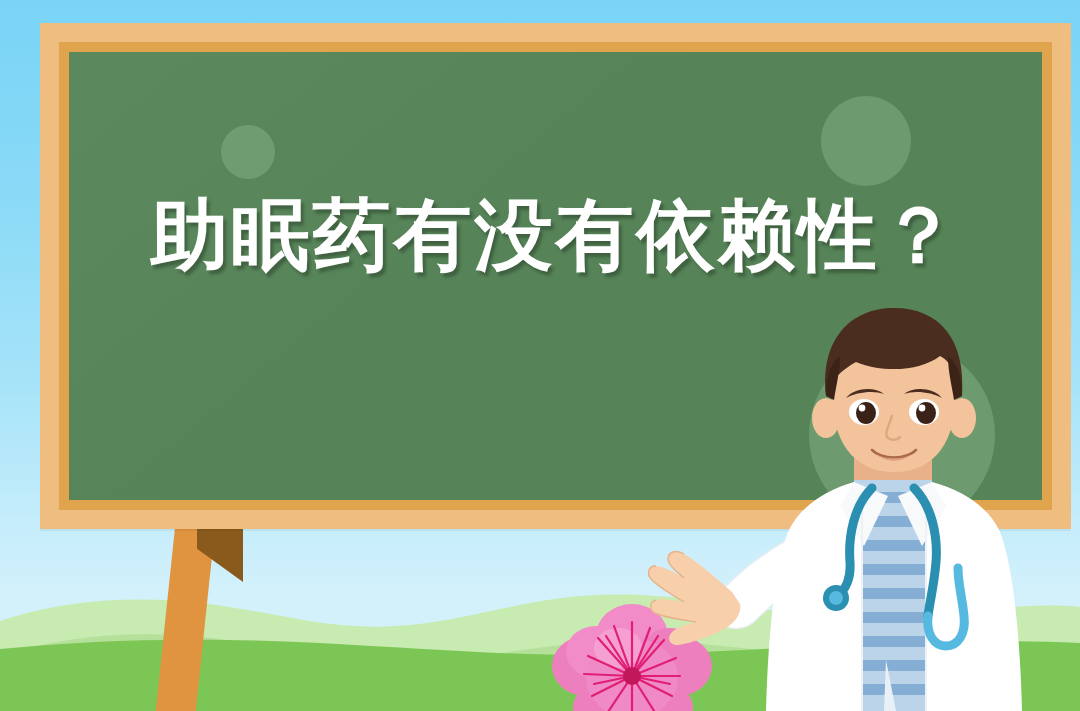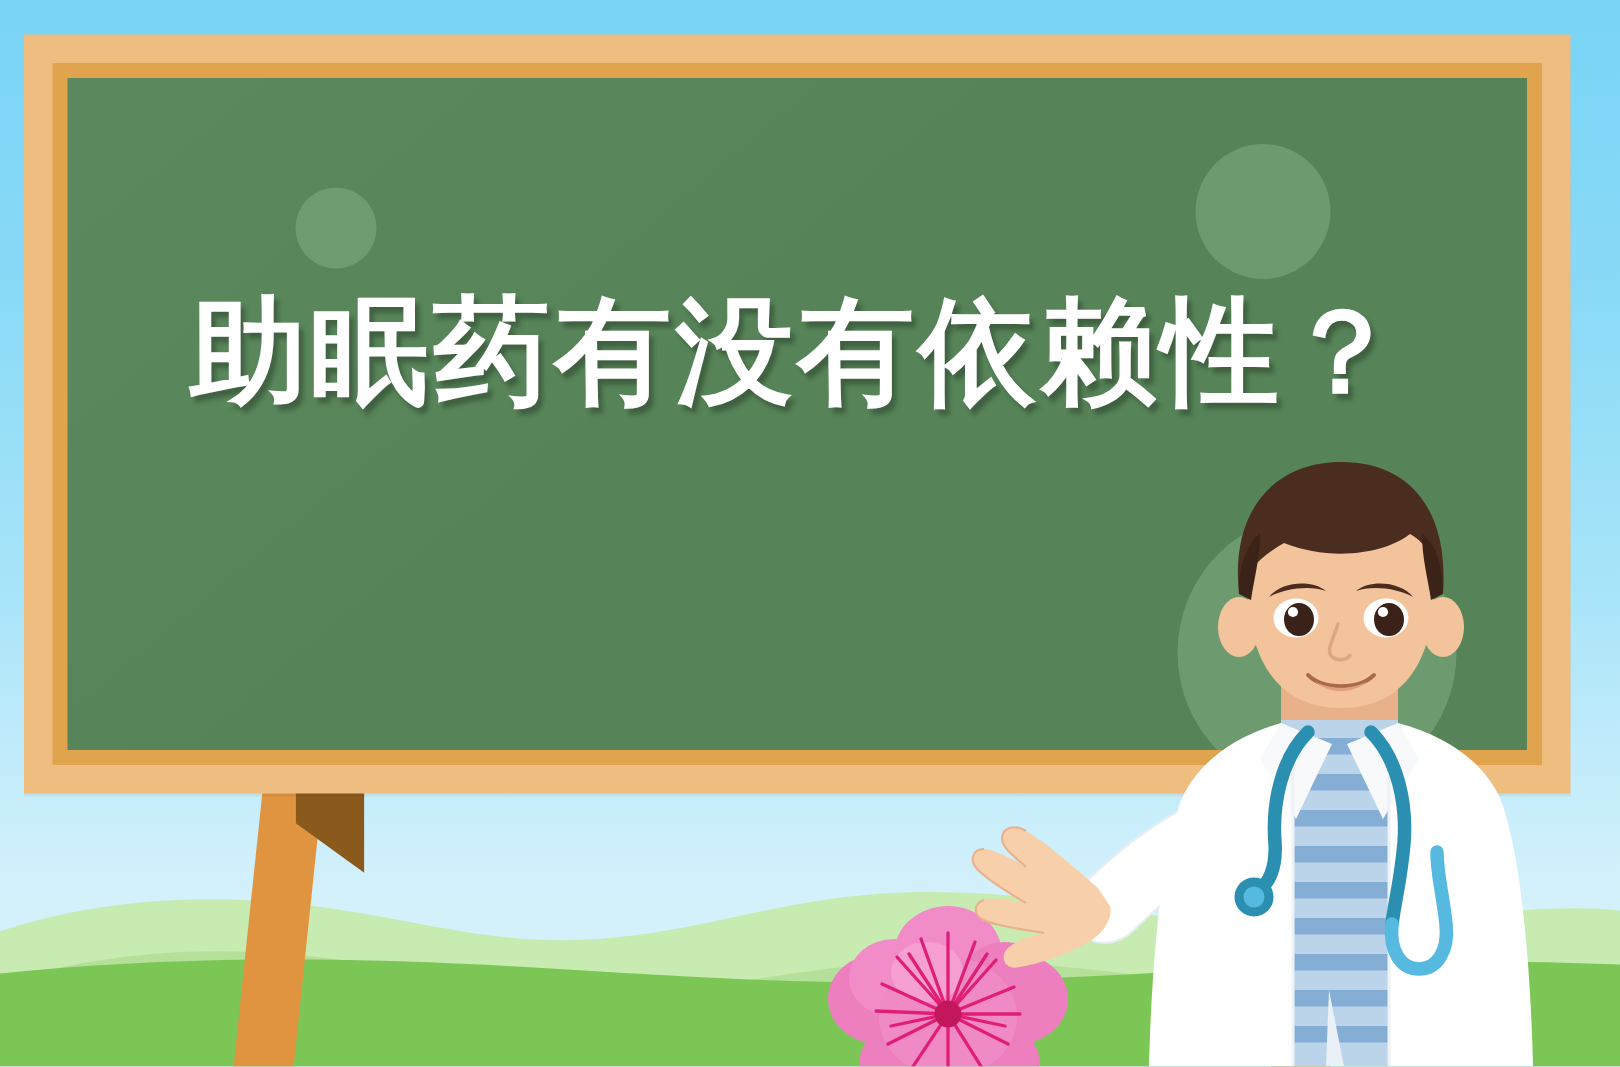--- a/index.html
+++ b/index.html
@@ -80,21 +80,21 @@
     left: 812px;
     top: 518px;
     width: 44px;
     height: 58px;
     background: #8a5a1d;
     clip-path: polygon(0 0, 100% 0, 100% 44%, 0 100%);
   }
   
   .board-frame {
     position: absolute;
-    left: 16px;
+    left: 40px;
     top: 23px;
     width: 1031px;
     height: 506px;
     background: #f0bd80;
     box-shadow: 0 2px 0 rgba(0,0,0,0.05);
   }
   .board-frame-inner {
     position: absolute;
     left: 19px;
     top: 19px;

